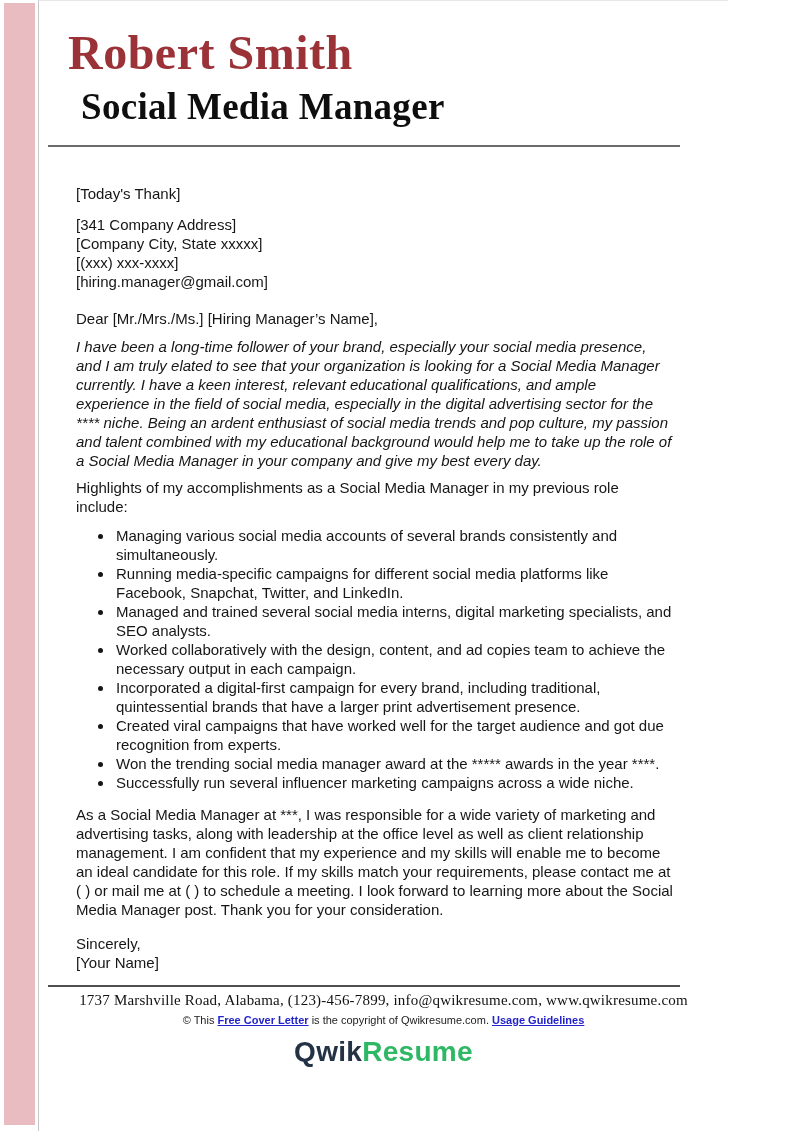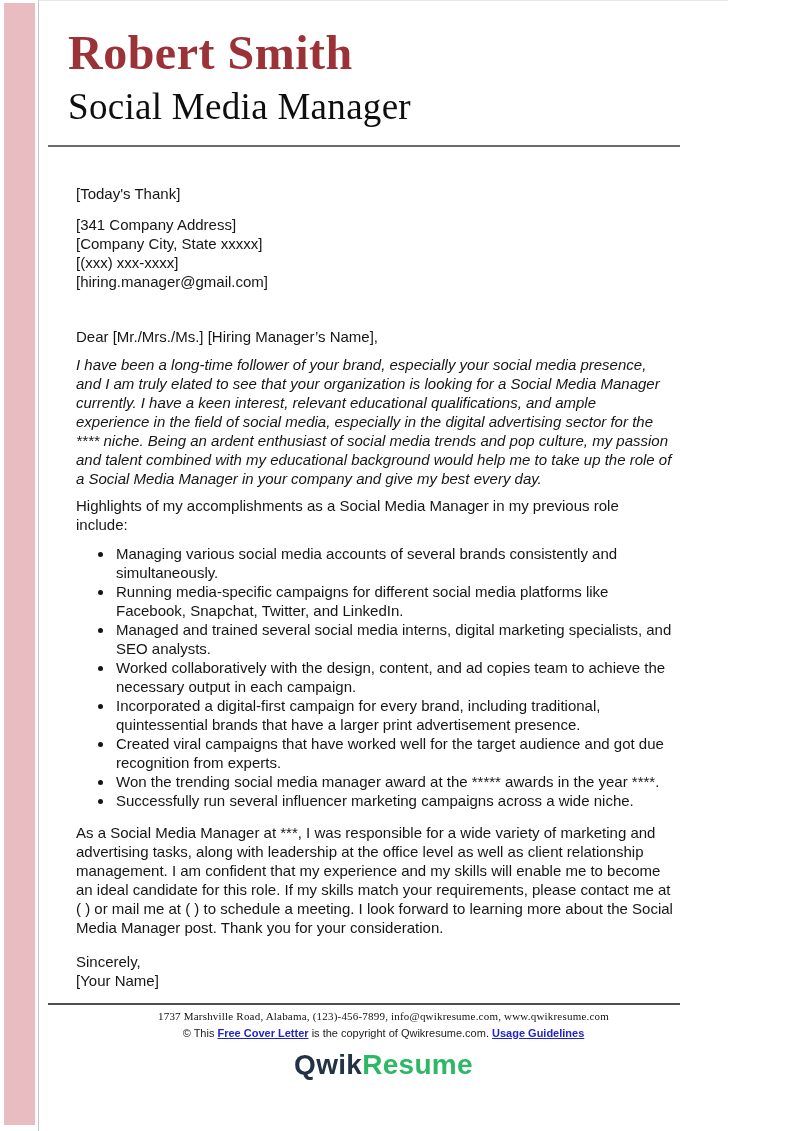--- a/index.html
+++ b/index.html
@@ -27,61 +27,61 @@
     font-family:"Liberation Serif", serif;
     font-weight:bold;
     font-size:48px;
     line-height:52px;
     color:#9b3238;
     margin:26px 0 0 29px;
     letter-spacing:0.5px;
   }
   .header-title {
     font-family:"Liberation Serif", serif;
-    font-weight:normal;
+    font-weight:bold;
     font-size:37px;
     line-height:42px;
     color:#0e0e0e;
-    margin:7px 0 0 29px;
+    margin:7px 0 0 42px;
     letter-spacing:0.3px;
   }
   .rule-top {
     border:none;
     border-top:2px solid #6b6b6b;
     margin:17px 48px 0 9px;
   }
   .content {
     margin:0 55px 0 37px;
     font-size:15px;
     line-height:19px;
   }
   .date-line { margin-top:37px; }
   .address-block { margin-top:12px; }
-  .greeting { margin-top:36px; }
+  .greeting { margin-top:18px; }
   .para { margin-top:9px; text-align:left; }
   .intro-para { margin-top:9px;font-style:italic; }
   .highlights-intro { margin-top:8px; }
   .highlights-list {
     margin:10px 0 0 0;
     padding-left:38px;
     list-style:disc outside;
   }
   .highlights-list li { padding-left:2px; }
   .closing-para { margin-top:13px; }
   .signoff-block { margin-top:15px; }
   .rule-bottom {
     border:none;
     border-top:2px solid #4f4f4f;
     margin:13px 48px 0 9px;
   }
   .footer-contact {
     margin-top:5px;
     text-align:center;
     font-family:"Liberation Serif", serif;
-    font-size:11px;
+    font-size:15px;
     color:#111111;
     letter-spacing:0.2px;
   }
   .copyright-line {
     margin-top:5px;
     text-align:center;
     font-size:11px;
     color:#222222;
   }
   .copyright-line a {

